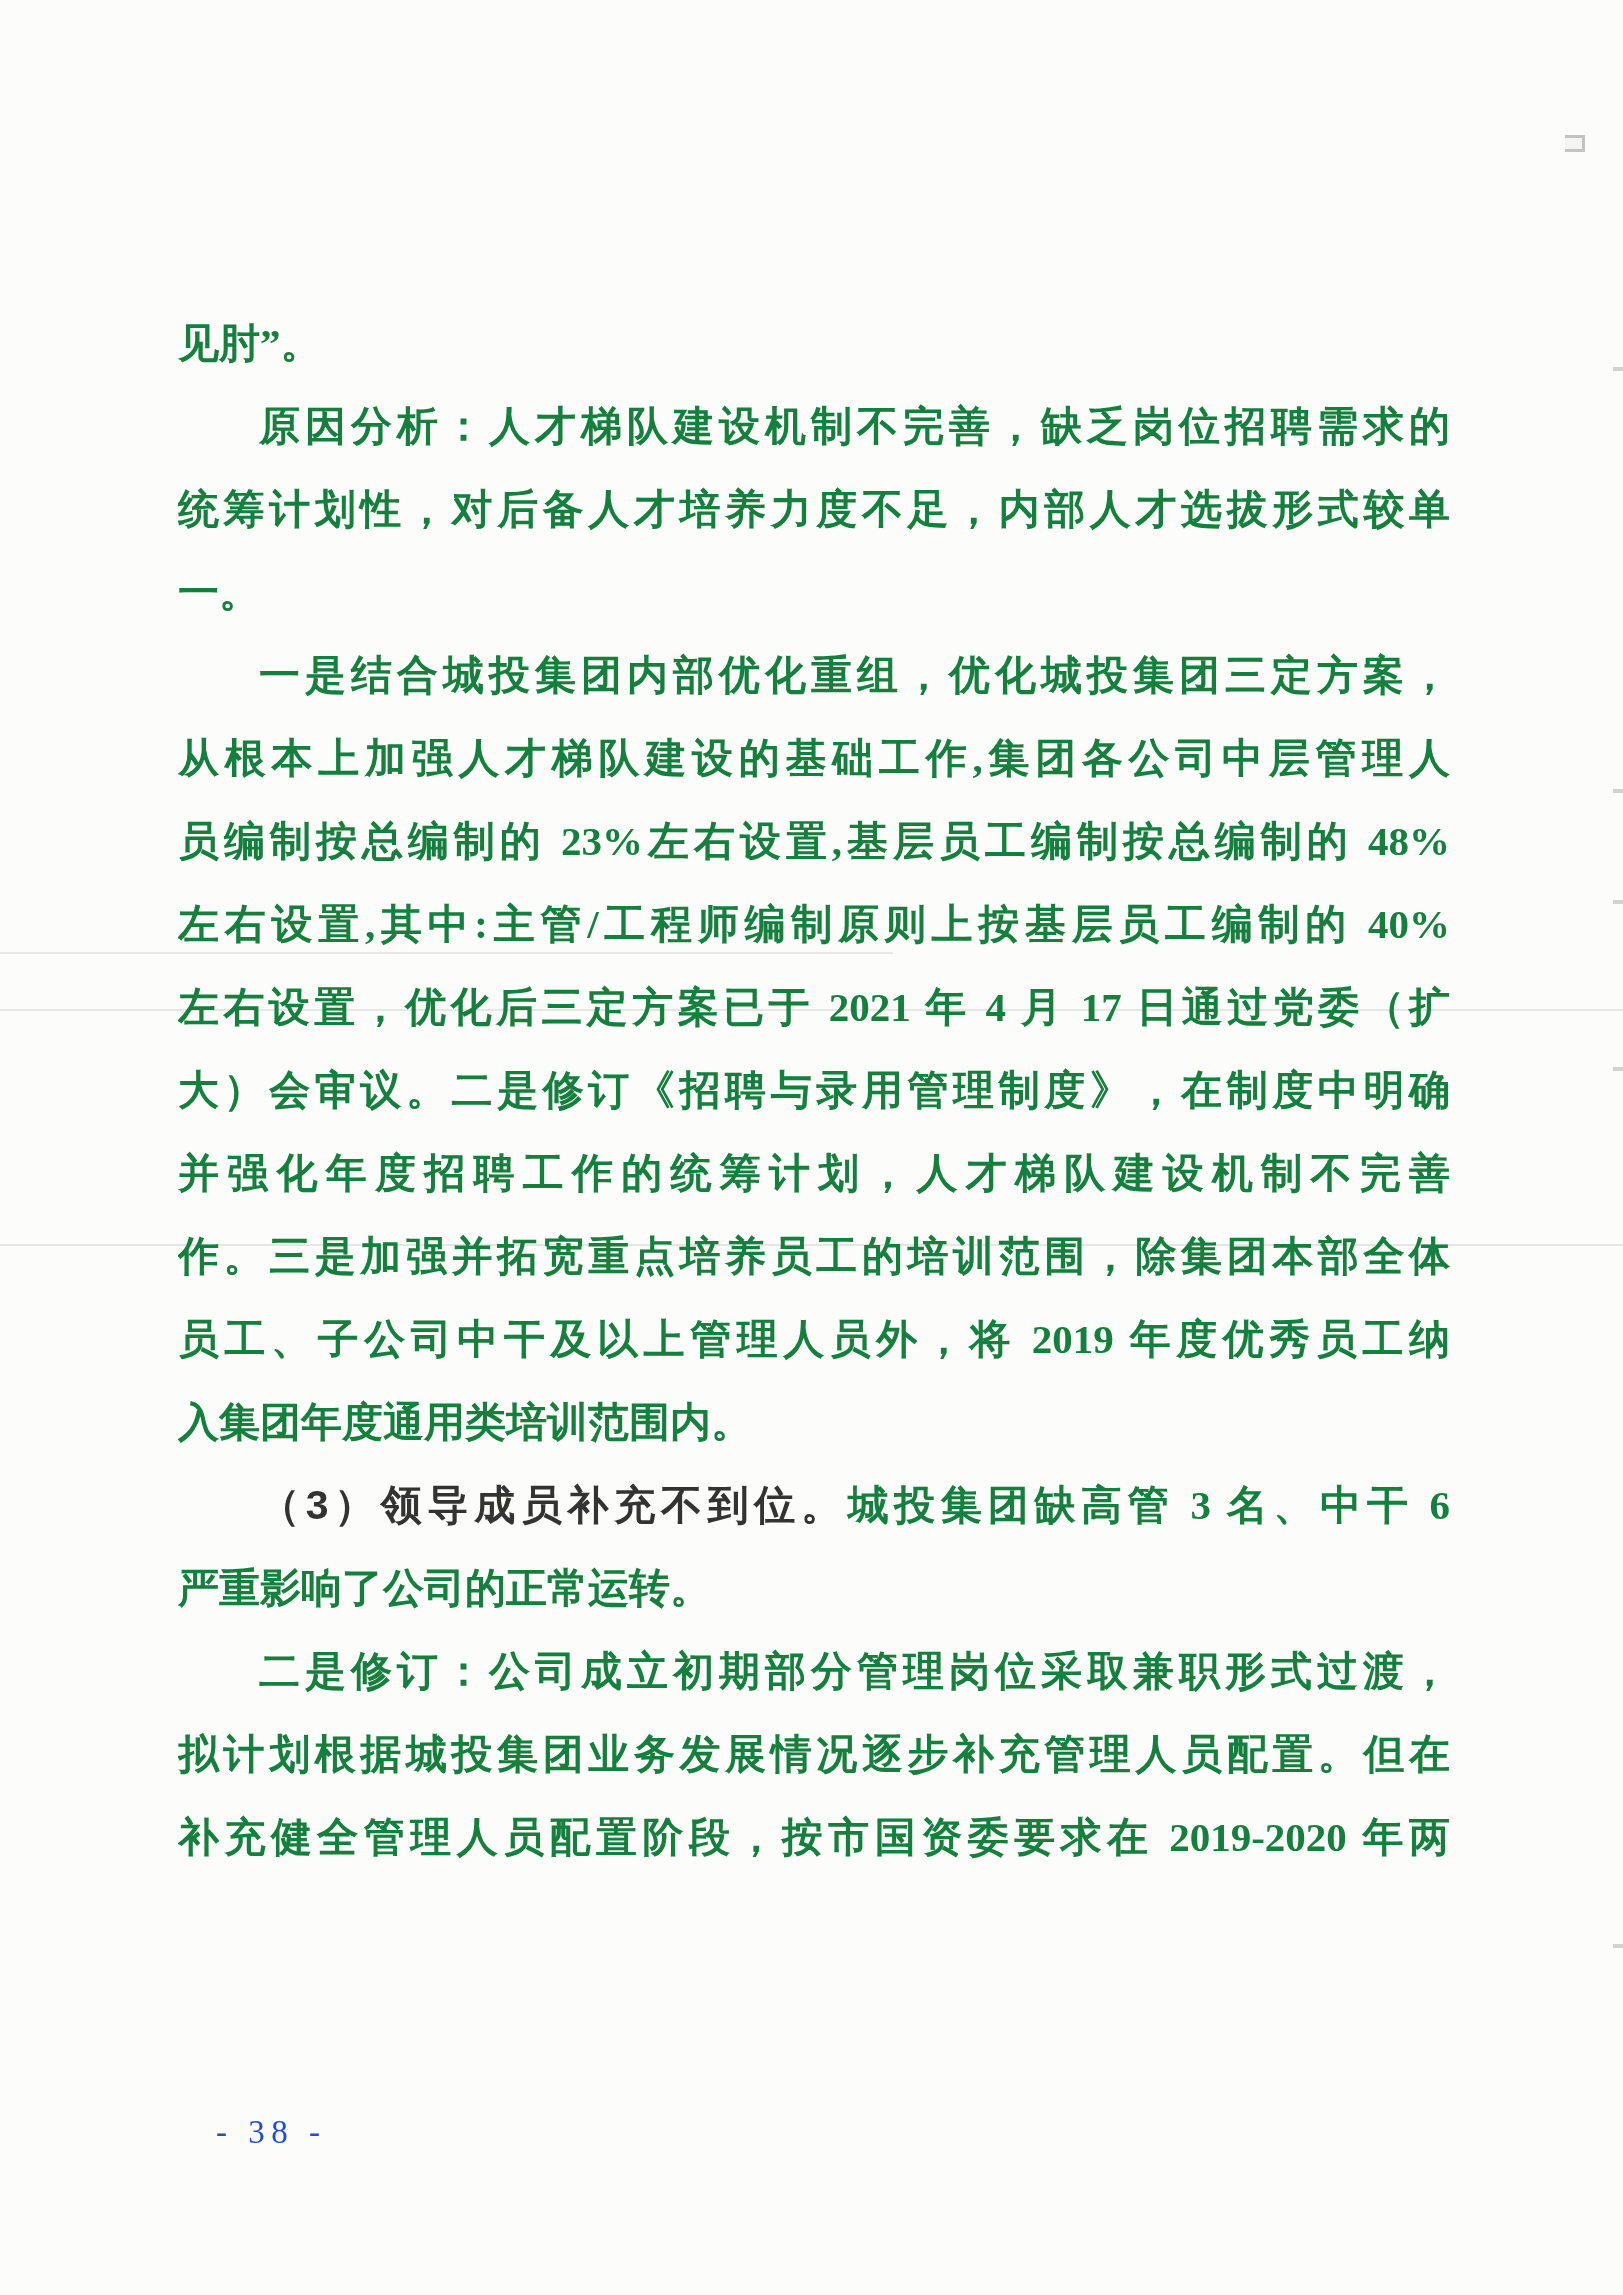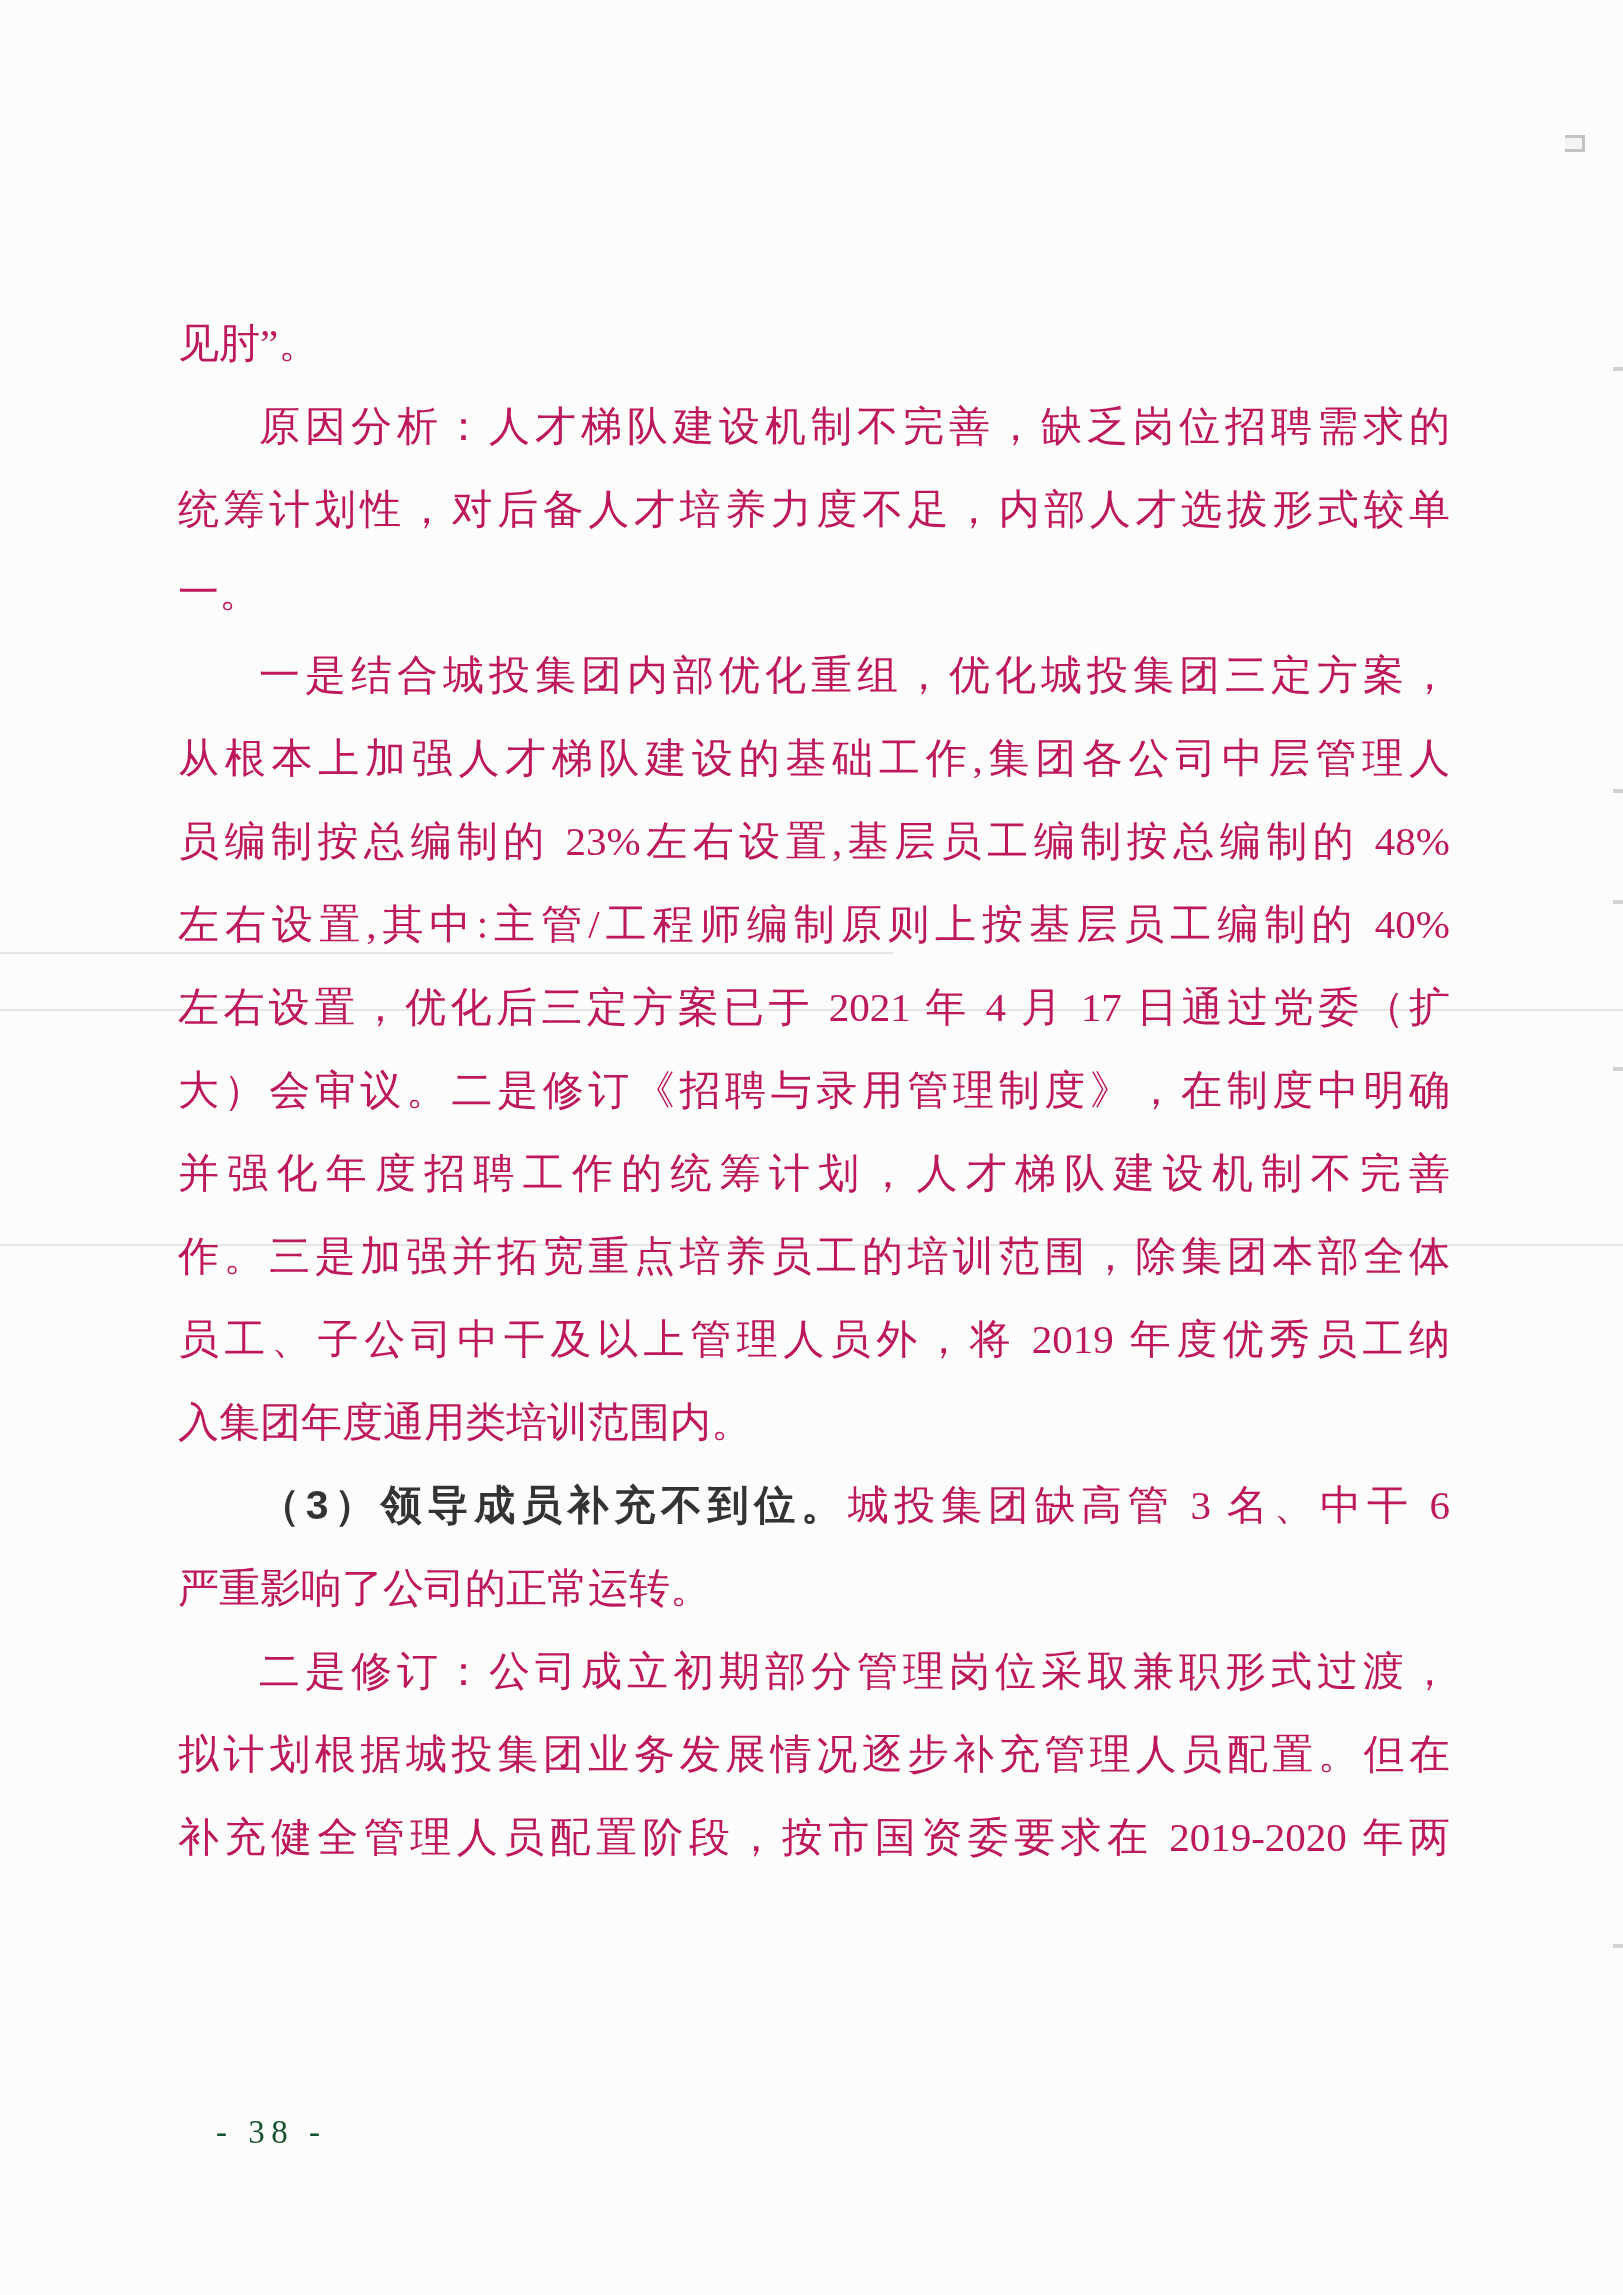--- a/index.html
+++ b/index.html
@@ -34,33 +34,33 @@
     text-align-last: justify;
     text-justify: inter-character;
     overflow: hidden;
     white-space: normal;
   }
   .line.indent { padding-left: 81px; }
   .line.line-last {
     text-align: left;
     text-align-last: left;
   }
-  .seg { color: #be185d; }
+  .seg { color: #15803d; font-weight: bold; }
   .seg-bold {
     font-family: "Liberation Sans", "DejaVu Sans", sans-serif;
     font-weight: 700;
     color: #333333;
   }
   .page-number {
     position: absolute;
     left: 216px;
     top: 2114px;
     font-size: 33px;
     letter-spacing: 6.5px;
-    color: #14532d;
+    color: #1d4ed8;
     font-family: "Liberation Serif", "DejaVu Serif", serif;
   }
   
   .artifact-top-right {
     position: absolute;
     right: 38px;
     top: 135px;
     width: 17px;
     height: 10.5px;
     border: 3.9px solid #c3c3c3;

